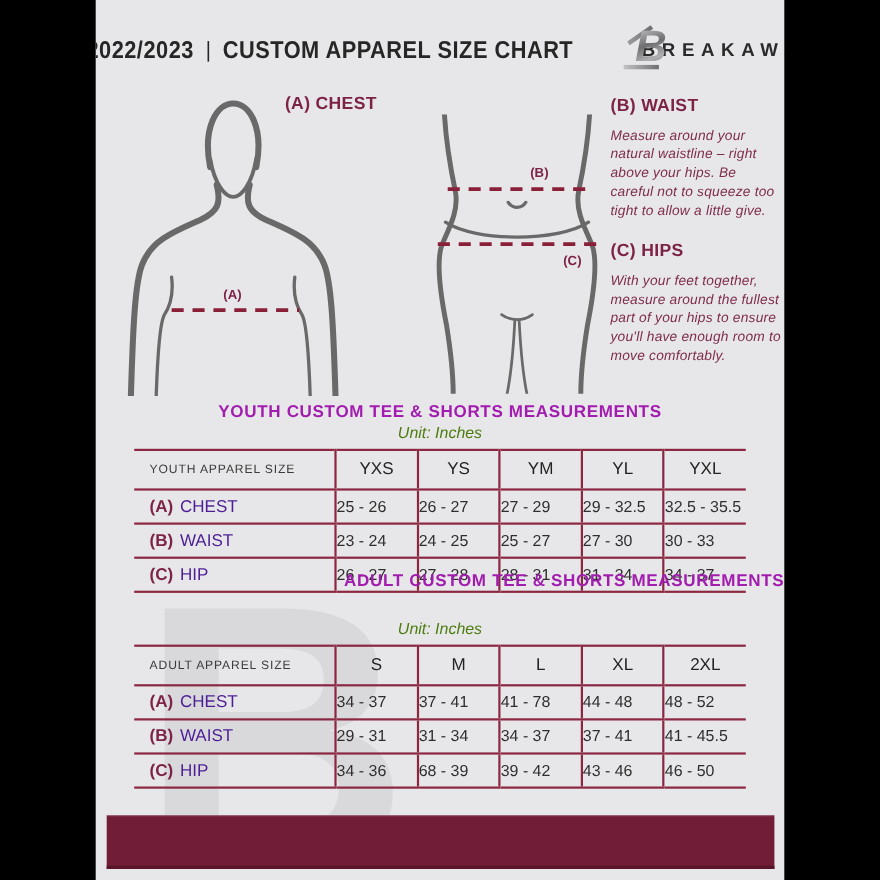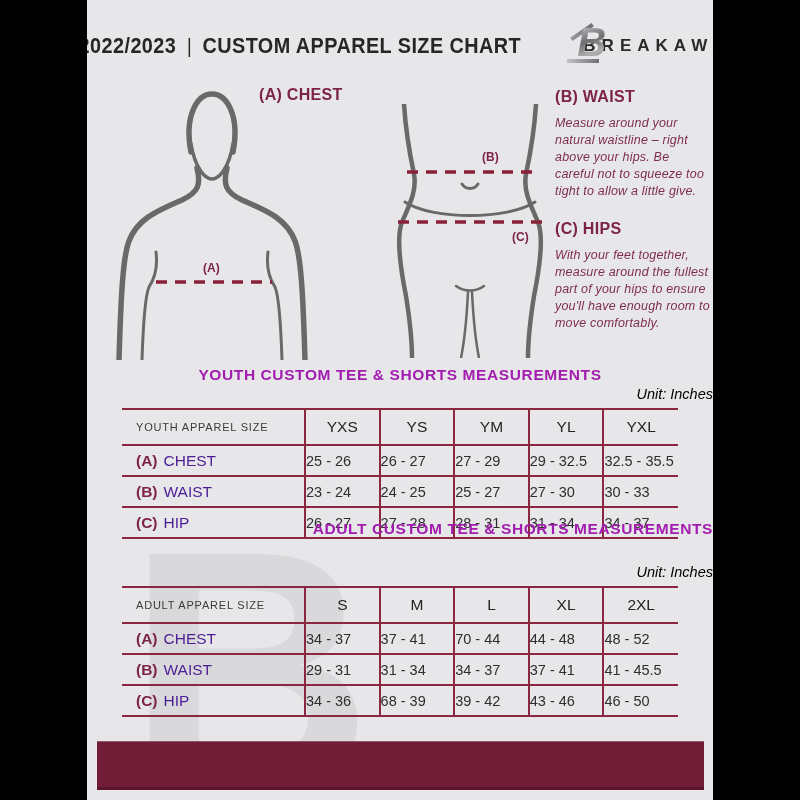--- a/index.html
+++ b/index.html
@@ -42,21 +42,21 @@
   
   .instr{position:absolute;z-index:2;}
   .instr h3{font-size:16px;font-weight:bold;color:var(--maroon-text);letter-spacing:.3px;margin-bottom:9px;}
   .instr p{font-size:12.5px;font-style:italic;color:var(--maroon-body);line-height:1.36;letter-spacing:.2px;}
   .instr-a{left:172px;top:86px;width:144px;}
   .instr-b{left:468px;top:88px;width:152px;}
   .instr-c{left:468px;top:220px;width:158px;}
 
   
   .sec-title{position:absolute;width:100%;text-align:center;font-size:15.5px;font-weight:bold;color:#a21caf;letter-spacing:.6px;z-index:2;}
-  .sec-unit{position:absolute;width:100%;text-align:right;font-size:14.5px;font-style:italic;color:#000000;z-index:2;}
+  .sec-unit{position:absolute;width:100%;text-align:center;font-size:14.5px;font-style:italic;color:#4d7c0f;z-index:2;}
   .youth-title{top:366px;} .youth-unit{top:386px;}
   .adult-title{top:520px;text-align:right;} .adult-unit{top:564px;}
 
   
   table.size-table{position:absolute;left:35px;width:556px;border-collapse:collapse;table-layout:fixed;z-index:2;
     border-top:2px solid var(--maroon-line);}
   .youth-table{top:408px;} .adult-table{top:586px;}
   .size-table th,.size-table td{border-bottom:2px solid var(--maroon-line);padding:0;}
   .size-table th:not(:first-child),.size-table td:not(:first-child){border-left:2px solid var(--maroon-line);}
   .size-table thead th{height:36px;font-size:15.5px;font-weight:normal;color:#232323;text-align:center;}
@@ -199,21 +199,21 @@
         <th>L</th>
         <th>XL</th>
         <th>2XL</th>
       </tr>
     </thead>
     <tbody>
       <tr>
         <td class="lbl"><span class="pfx">(A)</span><span class="nm">CHEST</span></td>
         <td>34 - 37</td>
         <td>37 - 41</td>
-        <td>70 - 44</td>
+        <td>41 - 78</td>
         <td>44 - 48</td>
         <td>48 - 52</td>
       </tr>
       <tr>
         <td class="lbl"><span class="pfx">(B)</span><span class="nm">WAIST</span></td>
         <td>29 - 31</td>
         <td>31 - 34</td>
         <td>34 - 37</td>
         <td>37 - 41</td>
         <td>41 - 45.5</td>

